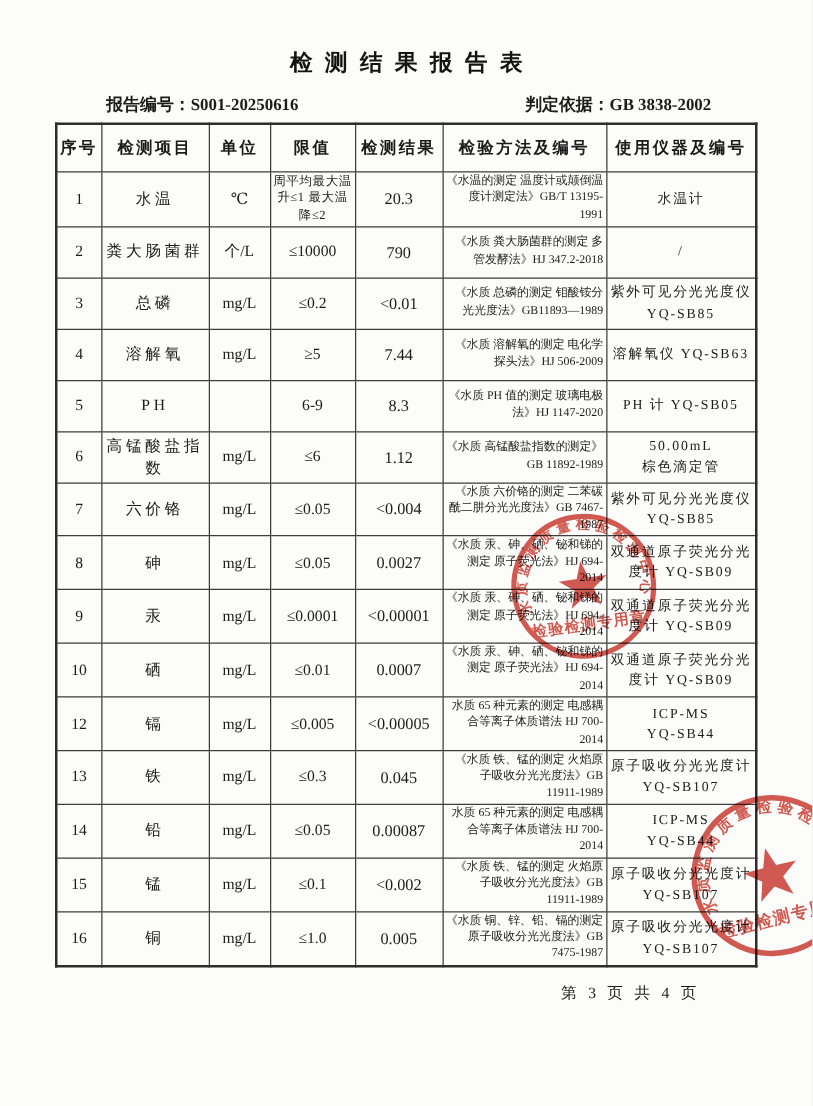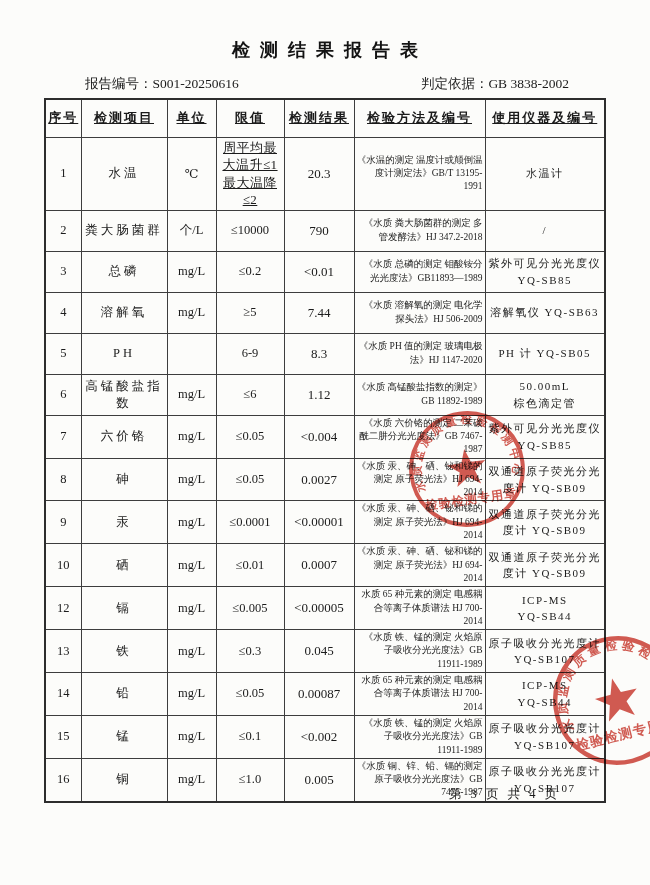--- a/index.html
+++ b/index.html
@@ -21,50 +21,50 @@
     letter-spacing: 10px;
     text-indent: 10px; 
     color: #131313;
   }
   .meta {
     width: 560px;
     margin: 13px auto 5px;
     display: flex;
     justify-content: space-between;
     font-size: 13.5px;
-    font-weight: normal;
+    font-weight: bold;
   }
   .meta-left  { margin-left: 40px; }
   .meta-right { margin-right: 36px; }
   table.results {
     width: 560px;
     margin: 0 auto;
     border-collapse: collapse;
     table-layout: fixed;
     border: 2px solid #2d2d2d;
   }
   th, td {
     border: 1px solid #3d3d3d;
     text-align: center;
     vertical-align: middle;
     padding: 1px 2px;
     overflow: hidden;
   }
-  thead tr { height: 38px; text-decoration: underline; }
+  thead tr { height: 38px; }
   th { font-size: 13px; font-weight: bold; letter-spacing: 2px; line-height: 1.25; }
   tbody tr { height: 41px; }
   tbody tr:first-child { height: 44px; }
   td.no        { font-size: 12.5px; }
   td.item      { font-size: 12.5px; letter-spacing: 3px; }
   td.unit      { font-size: 12.5px; }
   td.limit     { font-size: 12.5px; }
   td.result    { font-size: 13px; }
   td.method    { font-size: 9.5px;  line-height: 1.4; letter-spacing: 0; text-align: right; }
   td.instrument{ font-size: 11px;   line-height: 1.5; letter-spacing: 1.5px; white-space: pre-line; }
-  tbody tr:first-child td.limit { font-size: 13px; line-height: 1.35; letter-spacing: 0.5px; text-decoration: underline; }
+  tbody tr:first-child td.limit { font-size: 10px; line-height: 1.35; letter-spacing: 0.5px; }
   .footer {
     position: absolute;
     top: 786px; right: 90px;
     font-size: 12.5px;
     letter-spacing: 3px;
   }
   .stamp {
     position: absolute;
     mix-blend-mode: multiply;
     opacity: 0.82;

